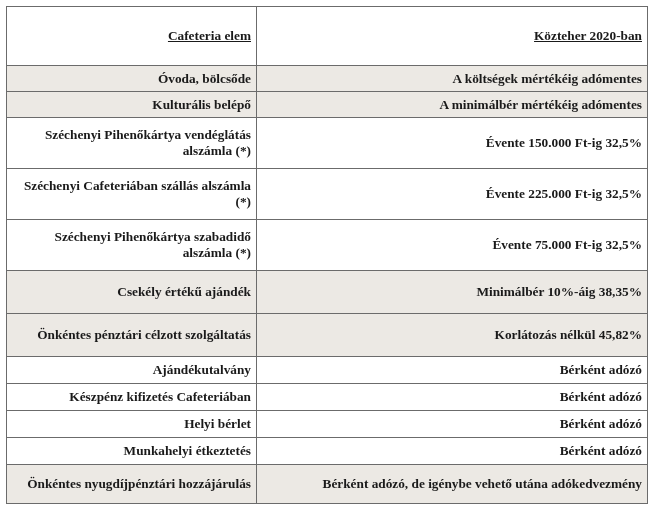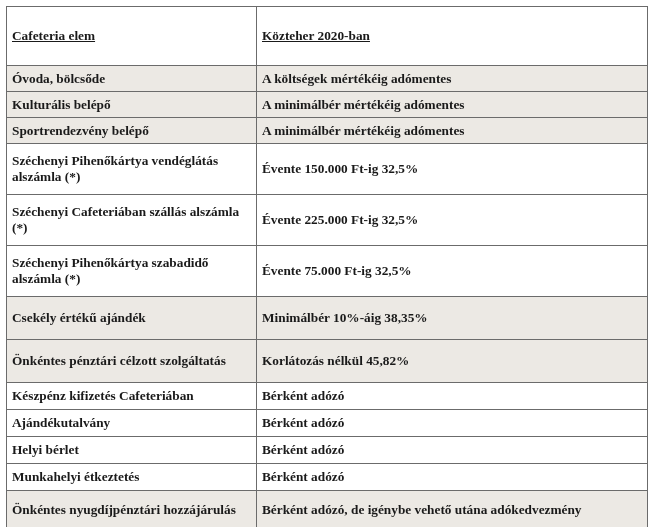--- a/index.html
+++ b/index.html
@@ -23,21 +23,21 @@
   }
   table.cafeteria {
     border-collapse: collapse;
     table-layout: fixed;
     width: 641px;
     margin: 0 auto;
   }
   table.cafeteria td {
     border: 1px solid #6b6b6b;
     vertical-align: middle;
-    text-align: left;
+    text-align: right;
     padding: 3px 5px;
     font-size: 13.3px;
     line-height: 1.18;
     color: #1a1a1a;
   }
   col.c1 { width: 250px; }
   col.c2 { width: 391px; }
 
   .header-row td {
     height: 52px;
@@ -79,24 +79,20 @@
         </td>
       </tr>
     <tr class="shaded r-compact">
           <td class="cell-left-pad">Óvoda, bölcsőde</td>
           <td class="cell-left-pad">A költségek mértékéig adómentes</td>
         </tr>
         <tr class="shaded r-compact">
           <td class="cell-left-pad">Kulturális belépő</td>
           <td class="cell-left-pad">A minimálbér mértékéig adómentes</td>
         </tr>
-        <tr class="shaded r-compact">
-          <td class="cell-left-pad">Sportrendezvény belépő</td>
-          <td class="cell-left-pad">A minimálbér mértékéig adómentes</td>
-        </tr>
         <tr class="plain r-tall">
           <td class="cell-left-pad">Széchenyi Pihenőkártya vendéglátás alszámla (*)</td>
           <td class="cell-left-pad">Évente 150.000 Ft-ig 32,5%</td>
         </tr>
         <tr class="plain r-tall">
           <td class="cell-left-pad">Széchenyi Cafeteriában szállás alszámla (*)</td>
           <td class="cell-left-pad">Évente 225.000 Ft-ig 32,5%</td>
         </tr>
         <tr class="plain r-tall">
           <td class="cell-left-pad">Széchenyi Pihenőkártya szabadidő alszámla (*)</td>
@@ -104,25 +100,25 @@
         </tr>
         <tr class="shaded r-mid">
           <td class="cell-left-pad">Csekély értékű ajándék</td>
           <td class="cell-left-pad">Minimálbér 10%-áig 38,35%</td>
         </tr>
         <tr class="shaded r-mid">
           <td class="cell-left-pad">Önkéntes pénztári célzott szolgáltatás</td>
           <td class="cell-left-pad">Korlátozás nélkül 45,82%</td>
         </tr>
         <tr class="plain r-normal">
-          <td class="cell-left-pad">Készpénz kifizetés Cafeteriában</td>
+          <td class="cell-left-pad">Ajándékutalvány</td>
           <td class="cell-left-pad">Bérként adózó</td>
         </tr>
         <tr class="plain r-normal">
-          <td class="cell-left-pad">Ajándékutalvány</td>
+          <td class="cell-left-pad">Készpénz kifizetés Cafeteriában</td>
           <td class="cell-left-pad">Bérként adózó</td>
         </tr>
         <tr class="plain r-normal">
           <td class="cell-left-pad">Helyi bérlet</td>
           <td class="cell-left-pad">Bérként adózó</td>
         </tr>
         <tr class="plain r-normal">
           <td class="cell-left-pad">Munkahelyi étkeztetés</td>
           <td class="cell-left-pad">Bérként adózó</td>
         </tr>

